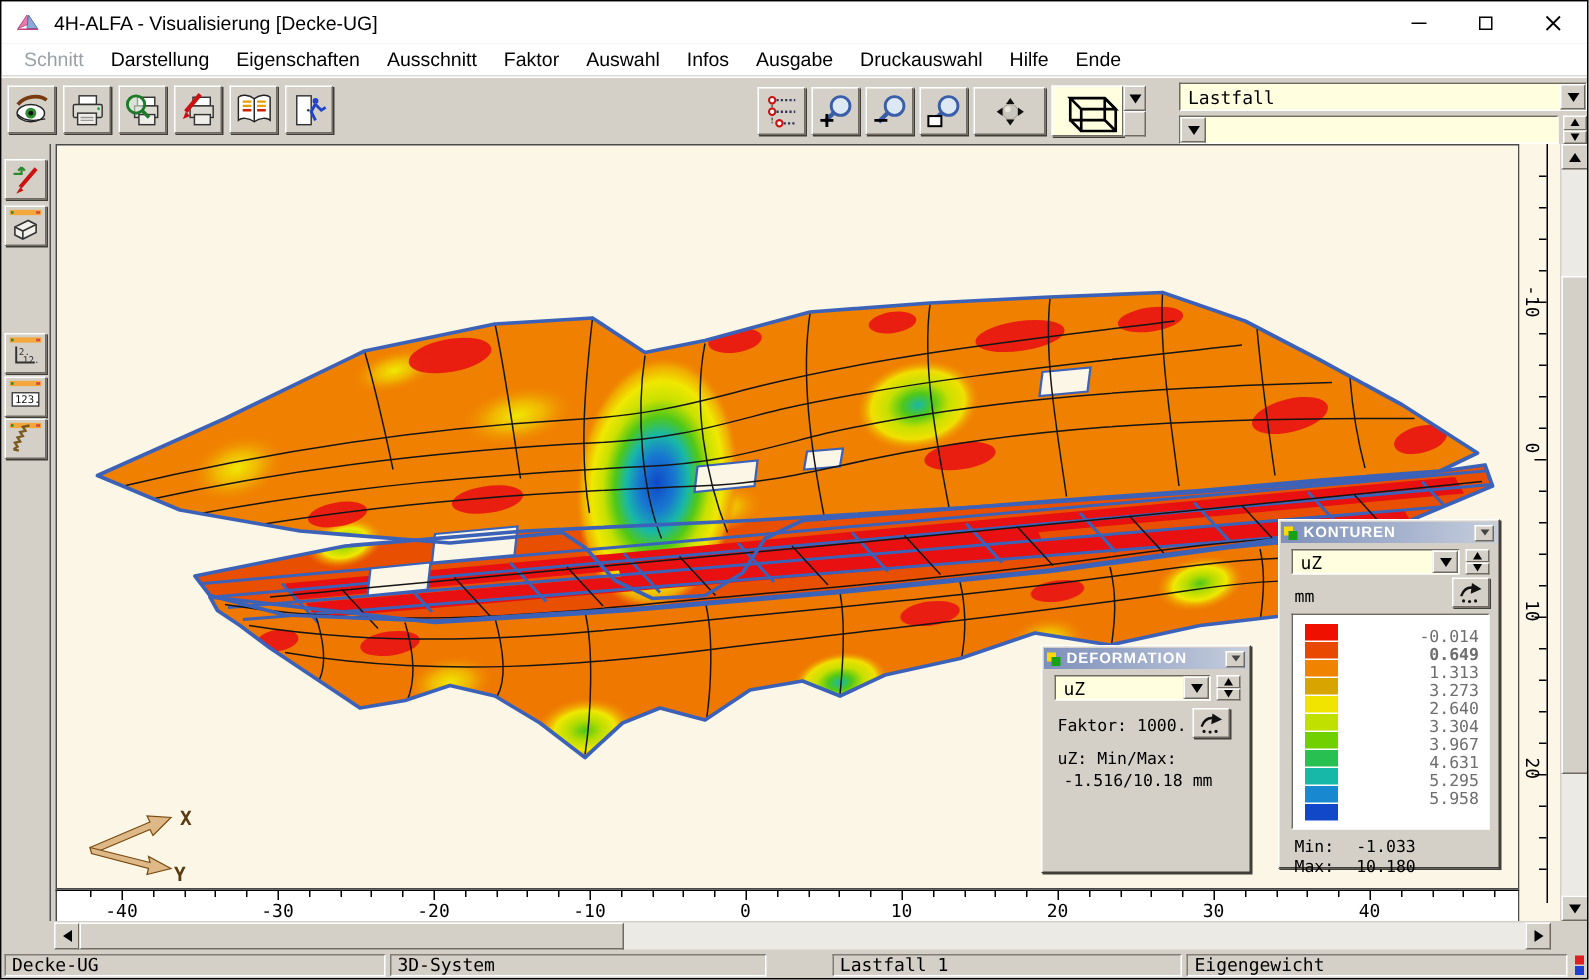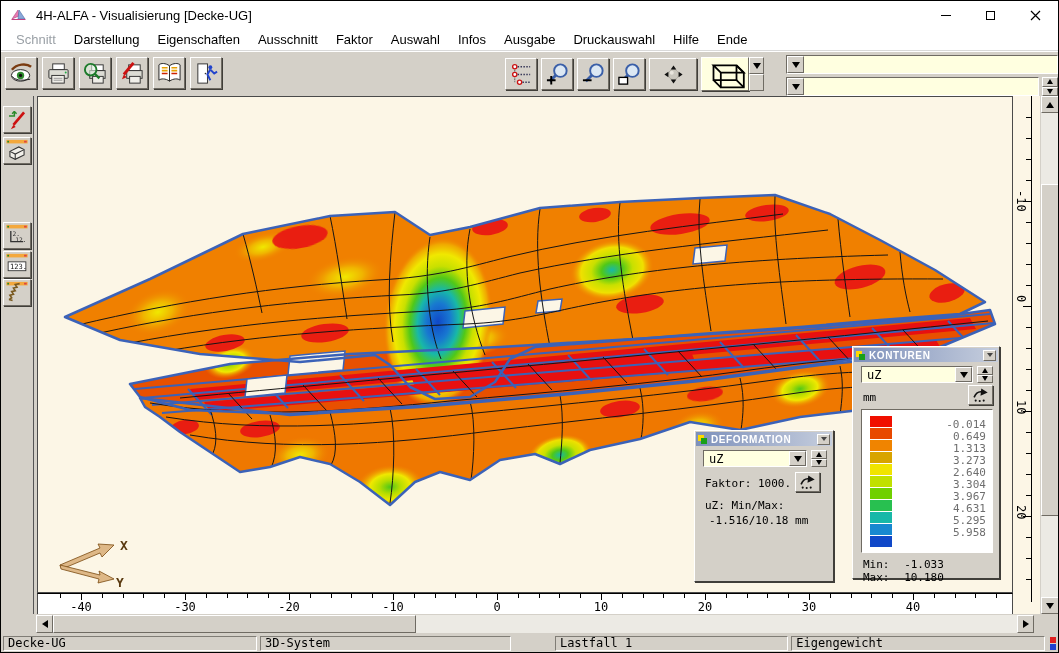--- a/index.html
+++ b/index.html
@@ -232,20 +232,21 @@
           </button>
           <div class="cube-dd">
             <button class="dd">
               <span class="tri-d"></span>
             </button>
             <button class="dd"></button>
           </div>
         </div>
       </div>
     <div class="combo" style="left:785px;top:3px;width:272px;">
+      <span class="combo-text">Lastfall</span>
       <button class="combo-arrow">
           <span class="tri-d"></span>
         </button>
     </div>
     <div class="combo" style="left:785px;top:25px;width:253px;">
       <button class="combo-arrow">
           <span class="tri-d"></span>
         </button>
     </div>
     <div class="spin" style="position:absolute;left:1041px;top:25px;height:19px;">
@@ -559,21 +560,21 @@
             <div class="swatch" style="top: 30px; background: rgb(240, 132, 0);"></div>
             <div class="swatch" style="top: 42px; background: rgb(216, 164, 0);"></div>
             <div class="swatch" style="top: 54px; background: rgb(240, 228, 0);"></div>
             <div class="swatch" style="top: 66px; background: rgb(192, 224, 0);"></div>
             <div class="swatch" style="top: 78px; background: rgb(112, 208, 0);"></div>
             <div class="swatch" style="top: 90px; background: rgb(40, 192, 80);"></div>
             <div class="swatch" style="top: 102px; background: rgb(24, 184, 168);"></div>
             <div class="swatch" style="top: 114px; background: rgb(24, 136, 208);"></div>
             <div class="swatch" style="top: 126px; background: rgb(16, 72, 200);"></div>
             <div class="lval" style="top: 8px;">-0.014</div>
-            <div class="lval" style="top: 20px;">0.649</div>
+            <div class="lval" style="top: 20px; font-weight: bold;">0.649</div>
             <div class="lval" style="top: 32px;">1.313</div>
             <div class="lval" style="top: 44px;">3.273</div>
             <div class="lval" style="top: 56px;">2.640</div>
             <div class="lval" style="top: 68px;">3.304</div>
             <div class="lval" style="top: 80px;">3.967</div>
             <div class="lval" style="top: 92px;">4.631</div>
             <div class="lval" style="top: 104px;">5.295</div>
             <div class="lval" style="top: 116px;">5.958</div>
           </div>
         <div class="mono" style="position:absolute;left:10px;top:211px;">

